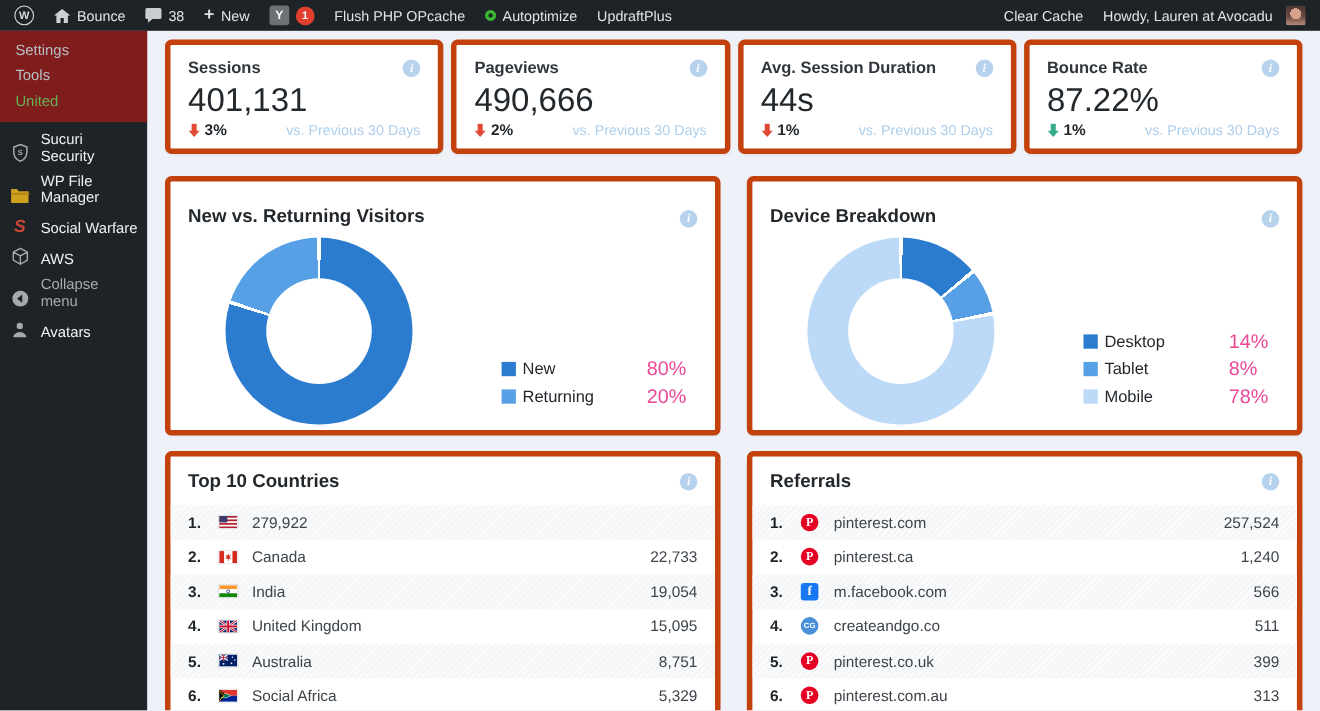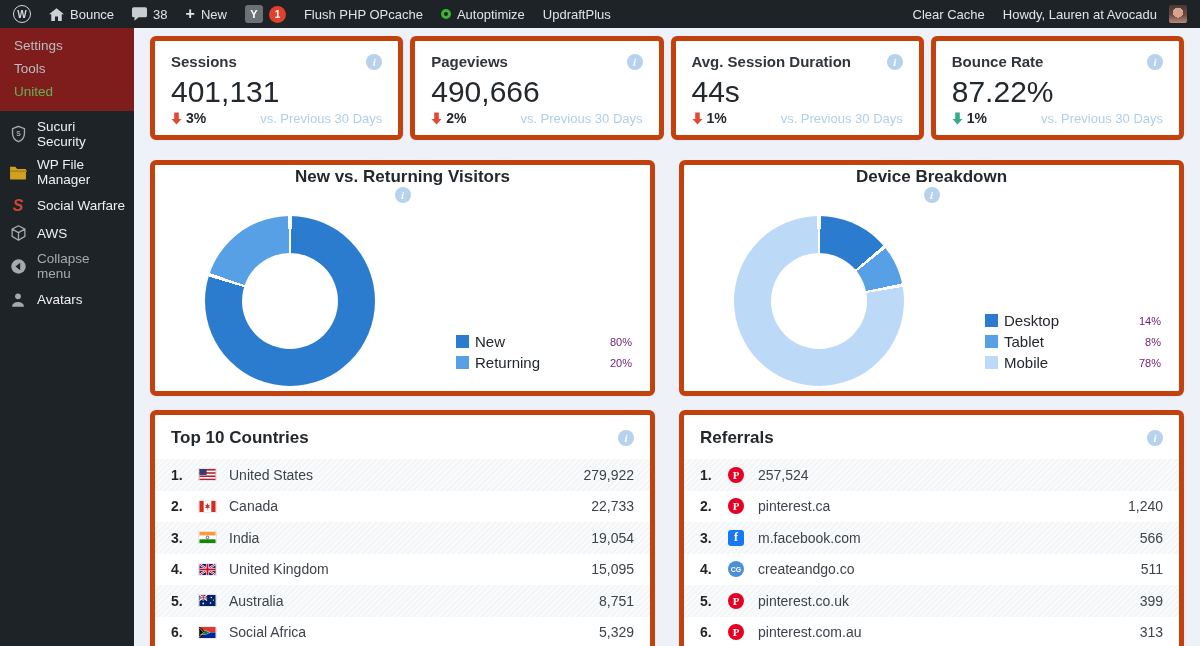--- a/index.html
+++ b/index.html
@@ -22,21 +22,21 @@
   .avatar { width:18px; height:18px; border-radius:2px; margin-left:6px;
     background: radial-gradient(circle at 50% 42%, #d8a28c 0 36%, rgba(0,0,0,0) 37%),
                 linear-gradient(180deg,#4a3733 0%, #6b4a43 55%, #b98a7a 100%); }
 
   
   .sidebar { position:absolute; top:28px; left:0; bottom:0; width:134px; background:#1d2327; }
   .submenu { background:#7f1d1d; padding:6px 0 8px; }
   .submenu-item { padding:4px 14px; font-size:13.5px; color:#b8bfc5; cursor:pointer; }
   .submenu-item.active { color:#68b054; }
   .menu { padding-top:4px; }
-  .menu-item { display:flex; align-items:center; gap:9px; padding:4px 8px; min-height:28px;
+  .menu-item { display:flex; align-items:flex-end; gap:9px; padding:4px 8px; min-height:28px;
     color:#f0f0f1; font-size:13.5px; cursor:pointer; }
   .menu-item.dim { color:#a7aaad; }
   .micon { width:20px; height:20px; display:flex; align-items:center; justify-content:center; flex:0 0 20px; }
 
   
   .content { position:absolute; left:134px; top:28px; right:0; bottom:0; background:#eef1f8;
     padding:8px 16px; overflow:hidden; }
 
   .stat-grid { display:grid; grid-template-columns:repeat(4,1fr); gap:7px; }
   .card { background:#fff; border:5px solid #c2410c; border-radius:6px; box-shadow:0 1px 2px rgba(16,24,40,.04); }
@@ -51,31 +51,31 @@
     justify-content:space-between; align-items:center; }
   .trend { display:flex; align-items:center; gap:4px; font-size:14px; font-weight:700; color:#23282d; }
   .trend svg { width:11px; height:13px; display:block; }
   .trend.red svg path { fill:#e04a34; }
   .trend.green svg path { fill:#36ab8c; }
   .compare { font-size:13px; color:#aecfec; }
 
   .two-grid { display:grid; grid-template-columns:1fr 1fr; gap:24px; margin-top:20px; }
   .panel { position:relative; }
   .panel.chart { height:236px; }
-  .panel-head { display:flex; justify-content:space-between; align-items:center; padding:2px 16px 0;flex-direction:column; }
+  .panel-head { display:flex; justify-content:space-between; align-items:flex-end; padding:22px 16px 0; }
   .panel-title { font-size:17px; font-weight:700; color:#23282d; }
 
   .donut { position:absolute; top:51px; left:50px; width:170px; height:170px; border-radius:50%; }
   .donut::after { content:""; position:absolute; left:50%; top:50%; width:96px; height:96px;
     margin:-48px 0 0 -48px; background:#fff; border-radius:50%; }
   .legend { position:absolute; right:18px; bottom:20px; }
   .legend-row { display:flex; align-items:center; gap:6px; margin-top:4px; width:176px; }
   .swatch { width:13px; height:13px; flex:0 0 13px; }
   .legend-label { flex:1; font-size:15px; color:#23282d; }
-  .legend-value { font-size:11px; color:#701a75; min-width:44px; text-align:right; }
+  .legend-value { font-size:18px; color:#ec4899; min-width:44px; }
 
   .panel.list { height:330px; overflow:hidden; }
   .list-head { display:flex; justify-content:space-between; align-items:center; padding:13px 16px 11px; }
   .lrow { display:flex; align-items:center; height:31.5px; padding:0 16px; font-size:14px; color:#3c434a; }
   .lrow.striped { background:repeating-linear-gradient(135deg,#f4f5f7 0px,#f4f5f7 2px,#fafbfc 2px,#fafbfc 4px); }
   .rank { font-weight:700; color:#1d2327; width:26px; flex:0 0 26px; }
   .row-icon { width:20px; flex:0 0 20px; display:flex; justify-content:center; margin-right:12px; }
   .rname { flex:1; }
   .rvalue { text-align:right; }
   .flag svg { display:block; border:0.5px solid rgba(0,0,0,.08); }
@@ -326,21 +326,20 @@
         <span class="rank">1.</span>
         <span class="row-icon flag">
           <svg width="19" height="13" viewBox="0 0 19 13">
               <rect width="19" height="13" fill="#b22234"></rect>
               <rect y="1.9" width="19" height="1.9" fill="#fff"></rect>
               <rect y="5.7" width="19" height="1.9" fill="#fff"></rect>
               <rect y="9.5" width="19" height="1.9" fill="#fff"></rect>
               <rect width="8.5" height="7" fill="#3c3b6e"></rect>
             </svg>
         </span>
-        <span class="rname">United States</span>
         <span class="rvalue">279,922</span>
       </div>
       <div class="lrow">
         <span class="rank">2.</span>
         <span class="row-icon flag">
           <svg width="19" height="13" viewBox="0 0 19 13">
               <rect width="19" height="13" fill="#fff"></rect>
               <rect width="5" height="13" fill="#d52b1e"></rect>
               <rect x="14" width="5" height="13" fill="#d52b1e"></rect>
               <path d="M9.5 2.5 L10.6 5 L12.5 4.5 L11 6.8 L12.8 8 L9.5 8.4 L6.2 8 L8 6.8 L6.5 4.5 L8.4 5 Z" fill="#d52b1e"></path>
@@ -420,20 +419,21 @@
     <div class="card panel list">
       <div class="list-head">
         <span class="panel-title">Referrals</span>
         <span class="info-icon">i</span>
       </div>
       <div class="lrow striped">
         <span class="rank">1.</span>
         <span class="row-icon">
             <span class="fav pinterest">P</span>
           </span>
+        <span class="rname">pinterest.com</span>
         <span class="rvalue">257,524</span>
       </div>
       <div class="lrow">
         <span class="rank">2.</span>
         <span class="row-icon">
             <span class="fav pinterest">P</span>
           </span>
         <span class="rname">pinterest.ca</span>
         <span class="rvalue">1,240</span>
       </div>

